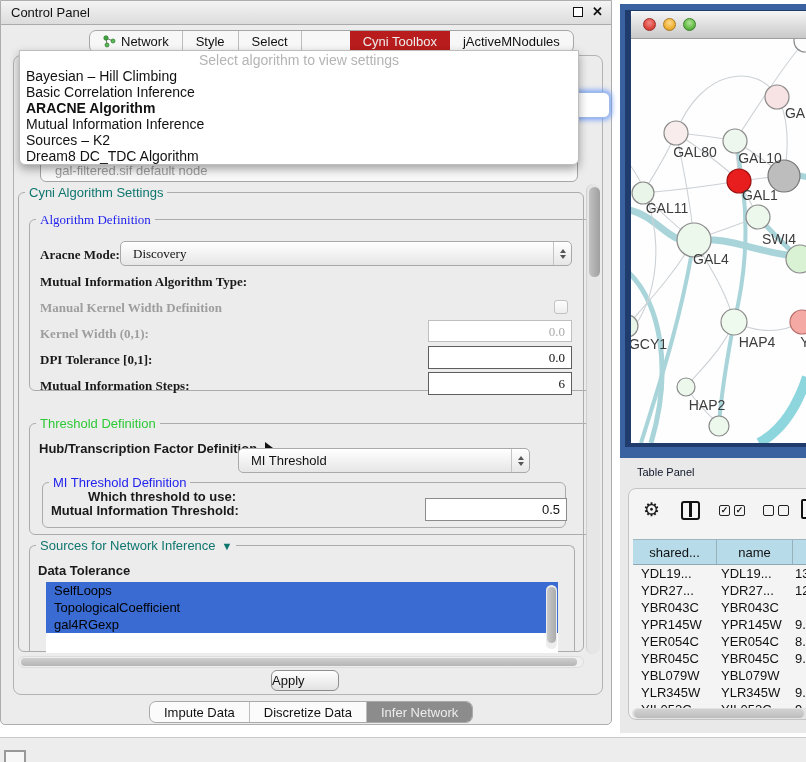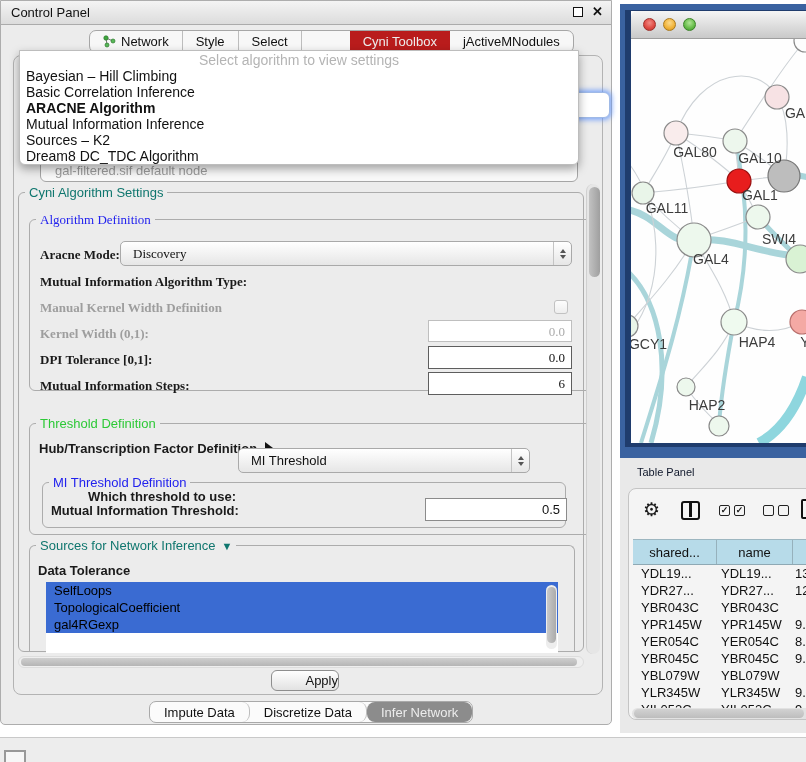--- a/index.html
+++ b/index.html
@@ -63,25 +63,25 @@
   .attr-item { height:17px; line-height:17px; background:#3A6BD2; color:#000000; font-size:13px; padding-left:8px; white-space:nowrap; }
   #attr-scroll { position:absolute; right:1px; top:3px; width:11px; height:64px; background:#EDEDED; border-radius:6px; }
   #attr-thumb { position:absolute; left:1px; top:2px; width:9px; height:56px; background:linear-gradient(90deg,#C9C9C9,#ABABAB); border-radius:5px; }
 
   
   #settings-vscroll { left:572px; top:128px; width:14px; height:470px; background:#E6E6E6; border-left:1px solid #D0D0D0; border-radius:7px; }
   #settings-vthumb { position:absolute; left:1.5px; top:3px; width:11px; height:90px; background:linear-gradient(90deg,#C2C2C2,#9F9F9F); border-radius:6px; }
   #settings-hscroll { left:4px; top:600px; width:566px; height:12px; background:#EFEFEF; border-radius:6px; border:1px solid #DDD; }
   #settings-hthumb { position:absolute; left:2px; top:1px; width:556px; height:8px; background:linear-gradient(#CFCFCF,#B5B5B5); border-radius:5px; }
 
-  #apply-btn { left:257px; top:614px; width:68px; height:21px; background:linear-gradient(#FFFFFF,#E2E2E2); border:1px solid #8E8E8E; border-radius:6px; font-size:13px; color:#111; text-align:right; line-height:19px; }
+  #apply-btn { left:257px; top:614px; width:68px; height:21px; background:linear-gradient(#FFFFFF,#E2E2E2); border:1px solid #8E8E8E; border-radius:6px; font-size:13px; color:#111; text-align:left; line-height:19px; }
 
   
   #bottom-tabs { left:148px; top:700px; height:22px; display:inline-flex; background:#FBFBFB; border:1px solid #A9A9A9; border-radius:7px; overflow:hidden; font-size:13px; }
-  .bottom-tab { padding:0 14px; display:flex; align-items:center; color:#111; border-right:1px solid #BDBDBD; white-space:nowrap;border-radius:8px; }
+  .bottom-tab { padding:0 14px; display:flex; align-items:center; color:#111; border-right:1px solid #BDBDBD; white-space:nowrap; }
   .bottom-tab:last-child { border-right:none; }
   .bottom-tab.selected { background:#8C8C8C; color:#EDEDED; }
 
   
   #net-backdrop { left:620px; top:4px; width:186px; height:454px; background:#3A62A0; overflow:hidden; }
   #net-window { position:absolute; left:5px; top:6px; width:200px; height:437px; border-left:6px solid #1F3C6D; border-top:1px solid #1F3C6D; border-bottom:4px solid #1F3C6D; background:#fff; }
   #net-titlebar { height:28px; background:linear-gradient(#F5F5F5,#C9C9C9); border-bottom:1px solid #9E9E9E; border-radius:6px 0 0 0; display:flex; align-items:center; padding-left:12px; gap:7px; }
   .traffic { width:13px; height:13px; border-radius:50%; }
   .traffic.red { background:radial-gradient(circle at 50% 35%, #F08A84, #DE4841 60%, #B33831); border:1px solid #9E2F2A; }
   .traffic.yellow { background:radial-gradient(circle at 50% 35%, #FBD98A, #F0B237 60%, #C98C21); border:1px solid #AA7A1D; }

